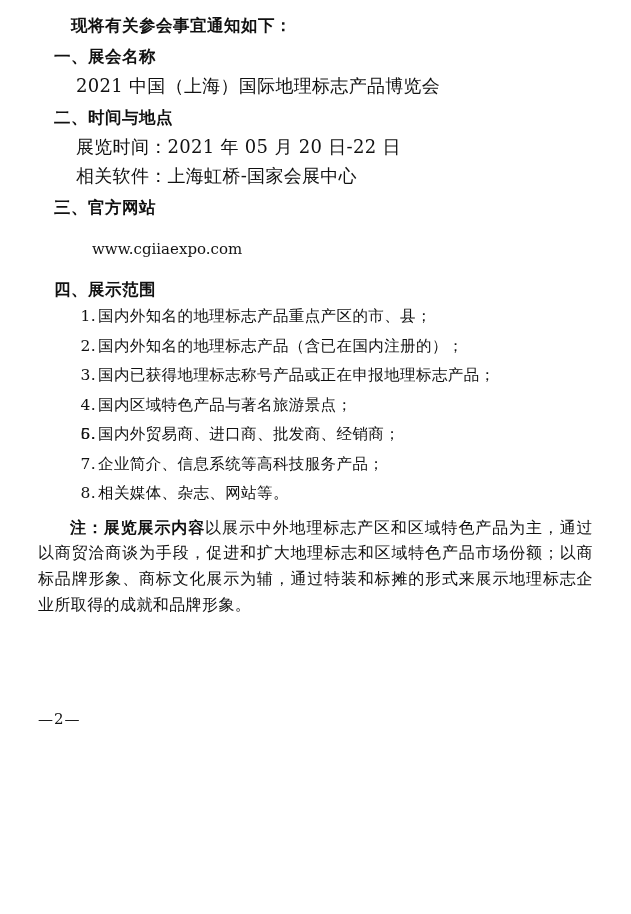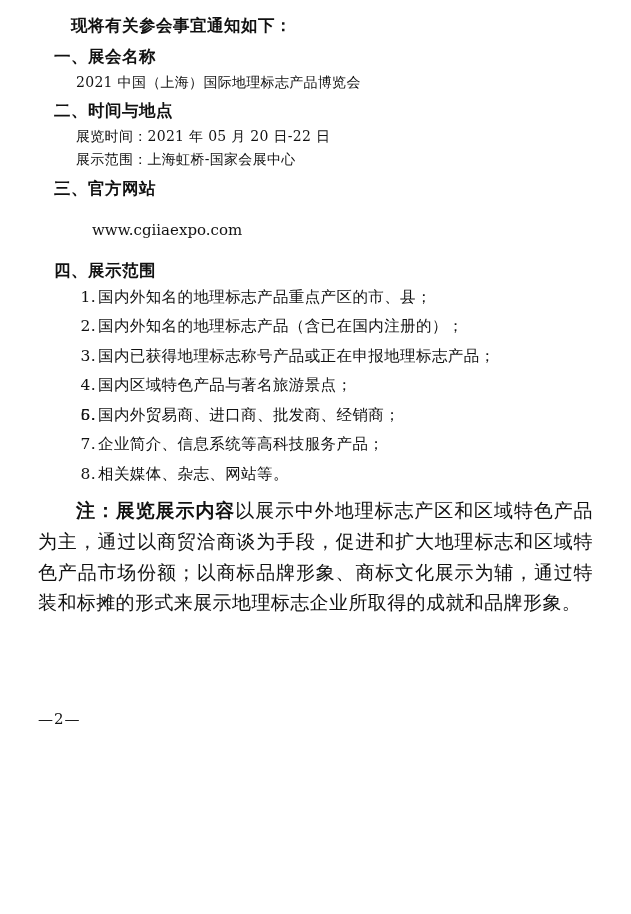--- a/index.html
+++ b/index.html
@@ -30,21 +30,21 @@
     letter-spacing: 0.5px;
   }
   .sect-head {
     font-weight: bold;
     font-size: 16.5px;
     line-height: 1.45;
     margin: 6px 0 2px 16px;
     letter-spacing: 0.5px;
   }
   .body-line {
-    font-size: 14px;
+    font-size: 18px;
     line-height: 1.62;
     margin: 0;
     padding-left: 38px;
     letter-spacing: 0.3px;
   }
   .url-line {
     font-size: 15px;
     line-height: 1.75;
     margin: 16px;
     padding-left: 38px;
@@ -68,21 +68,21 @@
     left: 32px;
     width: 26px;
     text-align: right;
     font-family: "DejaVu Serif", "Liberation Serif", serif;
   }
   .sub-line {
     display: block;
     padding-left: 22px;
   }
   .note {
-    font-size: 19px;
+    font-size: 16px;
     line-height: 1.62;
     margin: 9px 0 0 0;
     text-indent: 2em;
     letter-spacing: 0.4px;
     text-align: justify;
   }
   .note b {
     font-weight: bold;
   }
   .note-cont {
@@ -105,21 +105,21 @@
 
 <div class="page">
 
   <p class="lead">现将有关参会事宜通知如下：</p>
 
   <h2 class="sect-head">一、展会名称</h2>
   <p class="body-line">2021 中国（上海）国际地理标志产品博览会</p>
 
   <h2 class="sect-head">二、时间与地点</h2>
   <p class="body-line">展览时间：2021 年 05 月 20 日-22 日</p>
-  <p class="body-line">展示范围：上海虹桥-国家会展中心</p>
+  <p class="body-line">相关软件：上海虹桥-国家会展中心</p>
 
   <h2 class="sect-head">三、官方网站</h2>
   <p class="url-line">www.cgiiaexpo.com</p>
 
   <h2 class="sect-head">四、展示范围</h2>
 
   <ul class="list">
     <li>
       <span class="num">1.</span>
       <span>国内外知名的地理标志产品重点产区的市、县；</span>

